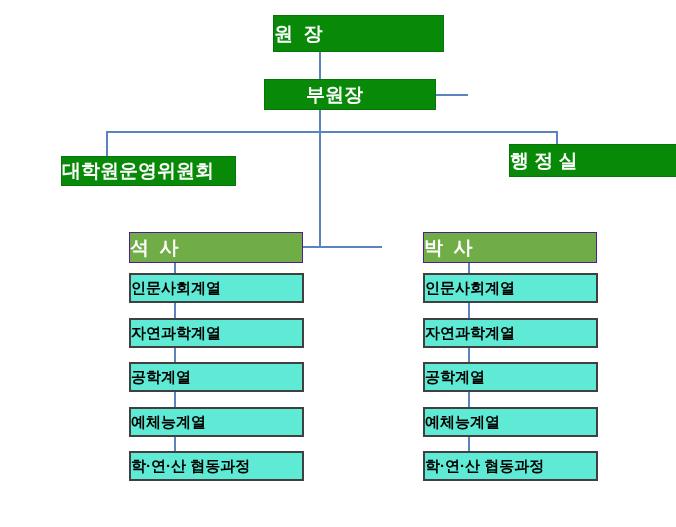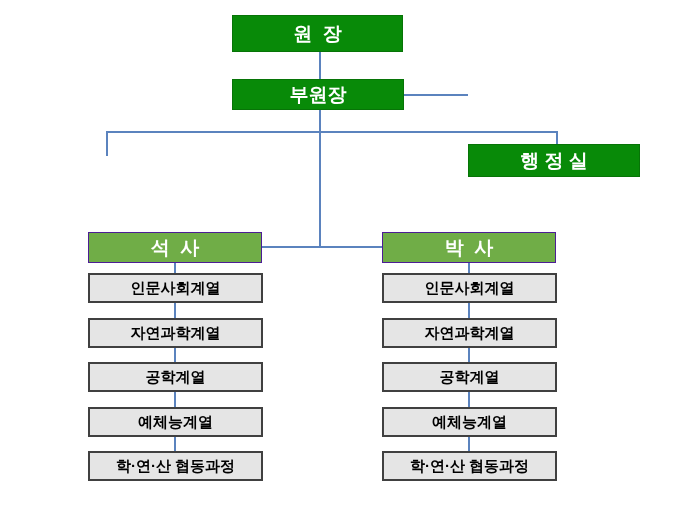--- a/index.html
+++ b/index.html
@@ -12,41 +12,41 @@
     position: relative;
     width: 676px;
     height: 527px;
     background: #ffffff;
     overflow: hidden;
   }
   .node {
     position: absolute;
     display: flex;
     align-items: center;
-    justify-content: center;
     box-sizing: border-box;
     text-align: center;
     white-space: pre;
+    margin-left: 41px;
   }
   .dark-green {
     background: #088A08;
     border: 1px solid #077407;
     color: #ffffff;
     font-weight: bold;
     font-size: 19px;
   }
   .light-green {
     background: #70AD47;
     border: 1px solid #4c1d95;
     color: #ffffff;
     font-weight: bold;
     font-size: 19px;
   }
   .white-box {
-    background: #e5e5e5;
+    background: #5eead4;
     border: 2px solid #404040;
     color: #000000;
     font-weight: bold;
     font-size: 15px;
   }
   .line {
     position: absolute;
     background: #5B83BE;
   }
   .hline { height: 1.5px; }
@@ -74,25 +74,28 @@
   <div class="line vline" style="left:468px; top:263px; height:10px;"></div>
   <div class="line vline" style="left:468px; top:303px; height:15px;"></div>
   <div class="line vline" style="left:468px; top:348px; height:14px;"></div>
   <div class="line vline" style="left:468px; top:392px; height:15px;"></div>
   <div class="line vline" style="left:468px; top:437px; height:14px;"></div>
 
   <div class="node dark-green" style="left:232px; top:15px; width:171px; height:37px;">
     <span>원  장</span>
   </div>
 
-  <div class="node dark-green" style="left:232px; top:79px; width:172px; height:31px;">
+  <div class="node dark-green" style="left:223px; top:79px; width:172px; height:31px;padding-left:41px;">
     <span>부원장</span>
   </div>
 
 
+  <div class="node dark-green" style="left:20px; top:156px; width:175px; height:30px;">
+    <span>대학원운영위원회</span>
+  </div>
 
   <div class="node dark-green" style="left:468px; top:144px; width:172px; height:33px;">
     <span>행 정 실</span>
   </div>
 
   <div class="node light-green" style="left:88px; top:232px; width:174px; height:31px;">
     <span>석  사</span>
   </div>
 
   <div class="node light-green" style="left:382px; top:232px; width:174px; height:31px;">

